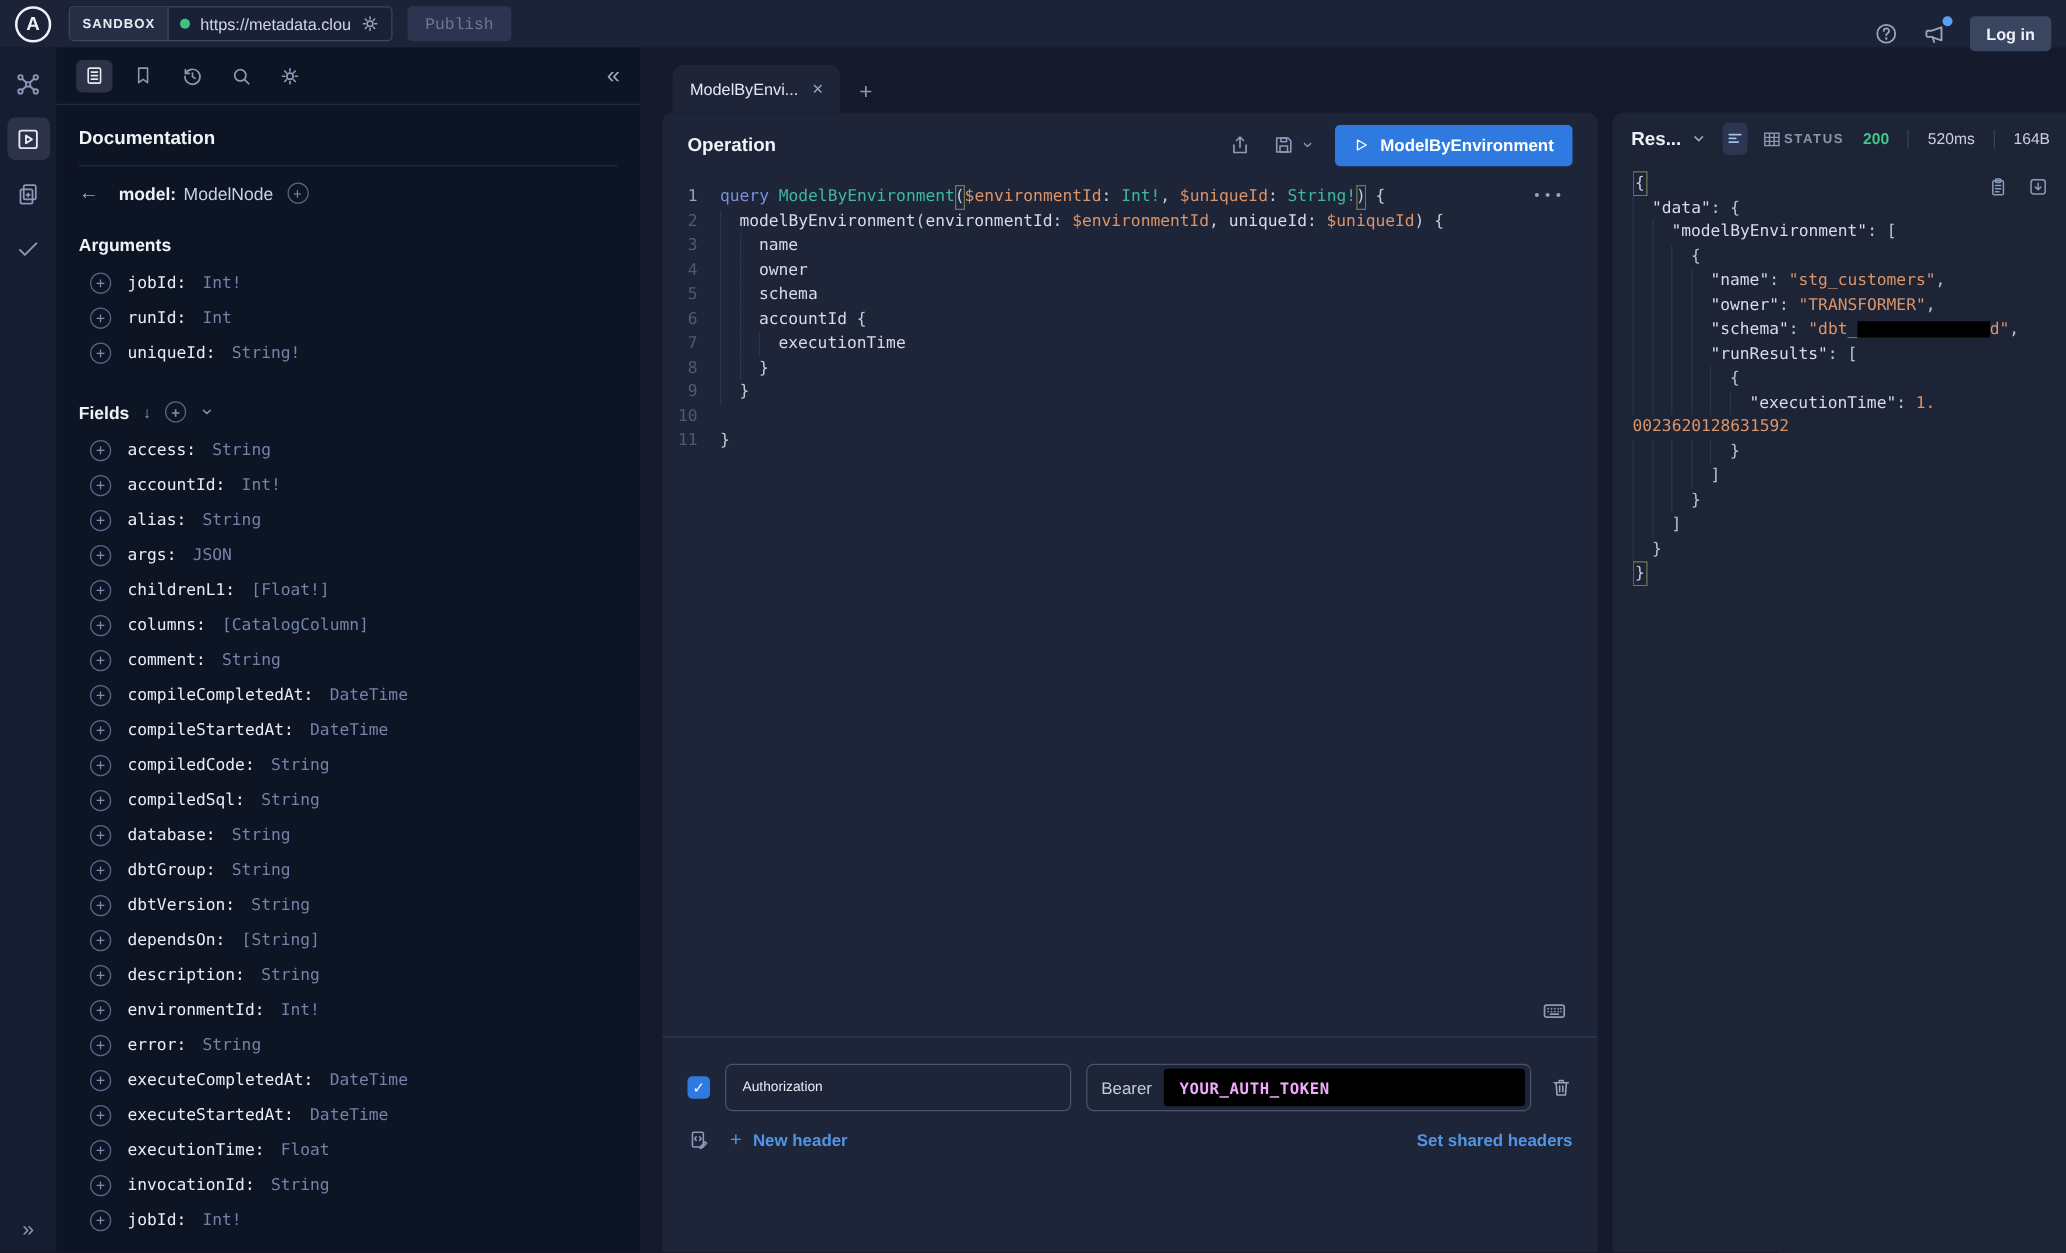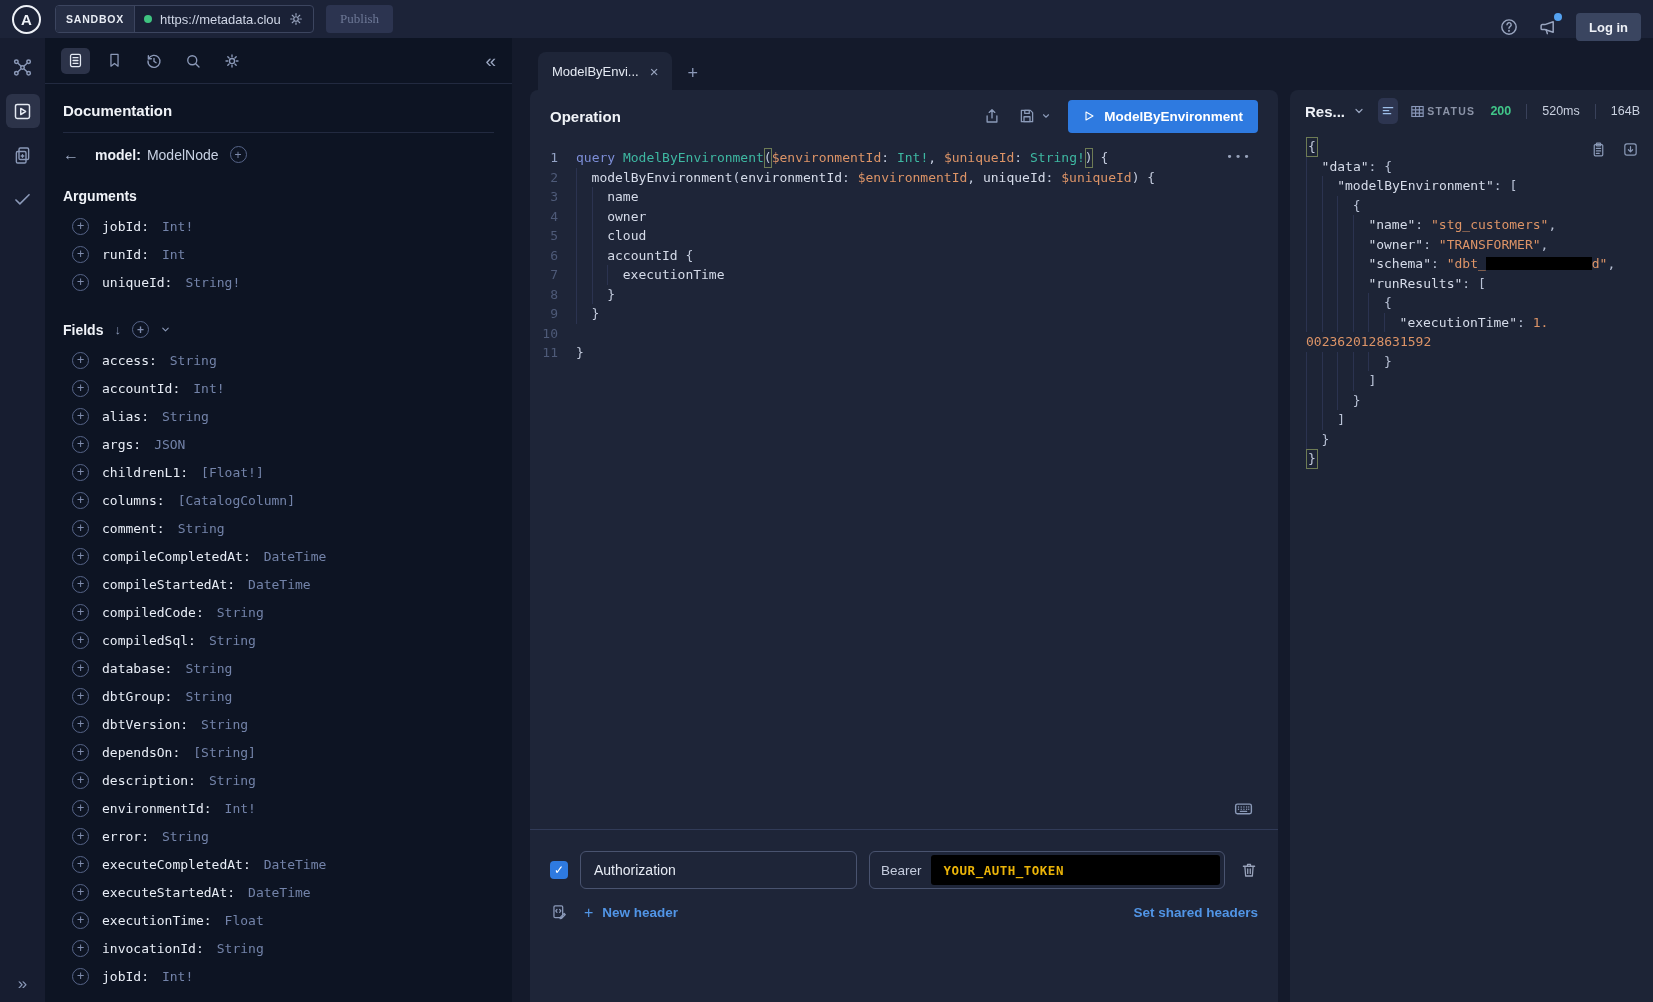--- a/index.html
+++ b/index.html
@@ -13,21 +13,21 @@
     display:flex; align-items:center; justify-content:center; font-weight:bold; font-size:15px; color:#eef1f7; }
   .urlbox { display:flex; align-items:stretch; height:28px; border:1px solid #3c455f; border-radius:4px;
     overflow:hidden; margin-left:14px; background:#1a2136; }
   .sandbox { padding:0 10px; display:flex; align-items:center; font-size:10.5px; font-weight:bold;
     letter-spacing:.8px; color:#e8ecf4; border-right:1px solid #3c455f; background:#262e45; }
   .urlpart { display:flex; align-items:center; gap:8px; padding:0 9px; width:178px; }
   .gdot { width:8px; height:8px; border-radius:50%; background:#3fc380; flex:none; }
   .urltext { color:#cfd6e6; white-space:nowrap; overflow:hidden; width:128px; }
   .gearbtn { color:#9aa6c0; flex:none; }
   .publish { height:28px; padding:0 14px; background:#2c3450; color:#6d7896; border:none;
-    border-radius:4px; font-size:13px; margin-left:12px; font-family:Liberation Serif, serif; }
+    border-radius:4px; font-size:13px; margin-left:12px; font-family:Liberation Mono, monospace; }
   .tb-right { margin-left:auto; display:flex; align-items:center; gap:18px;margin-top:16px; }
   .iconbtn { color:#9aa6c0; position:relative; }
   .notifdot { position:absolute; top:-4px; right:-4px; width:8px; height:8px; border-radius:50%; background:#54a2f1; }
   .login { height:28px; padding:0 13px; background:#3a4560; color:#eef1f7; border:none; border-radius:4px;
     font-size:13px; font-weight:bold; font-family:inherit; }
 
   
   .main { display:flex; height:964px; }
 
   
@@ -101,27 +101,27 @@
   .bp-tabs { display:flex; align-items:center; gap:7px; height:34px; }
   .bp-tab { padding:7px 12px; border-radius:6px; font-size:13.5px; color:#8391b4; }
   .bp-tab.sel { background:#3a4662; color:#fff; font-weight:bold; }
   .newbadge { margin-left:5px; border:1px solid #aeb9d2; color:#e6ebf4; font-size:9.5px; font-weight:bold;
     padding:3px 7px 2px 7px; border-radius:5px; letter-spacing:.5px; }
   .bp-collapse { margin-left:auto; color:#8b99b8; }
   .hdr-row { margin-top:9px; display:flex; align-items:center; gap:12px; }
   .checkbox { width:18px; height:18px; background:#2e7ae0; border-radius:4px; color:#fff;
     display:flex; align-items:center; justify-content:center; font-size:12px; flex:none; }
   .hdr-name { width:277px; height:38px; border:1px solid #49536f; border-radius:6px; background:transparent;
-    color:#e6ebf4; font-size:14px; padding:0 13px; font-family:inherit; }
+    color:#e6ebf4; font-size:11px; padding:0 13px; font-family:inherit; }
   .hdr-val { flex:1; height:38px; border:1px solid #49536f; border-radius:6px; display:flex;
     align-items:center; padding:0 4px 0 11px; gap:9px; min-width:0; }
   .bearer { color:#c6cdde; font-size:13.5px; flex:none; }
   .token { flex:1; height:30px; background:#000; border-radius:3px; display:flex; align-items:center;
     padding:0 13px; font-family:"DejaVu Sans Mono", monospace; font-weight:bold; font-size:12.5px;
-    color:#eab308; letter-spacing:.5px; white-space:nowrap; overflow:hidden; }
+    color:#f0abfc; letter-spacing:.5px; white-space:nowrap; overflow:hidden; }
   .trash { color:#99a3bb; margin-left:3px; }
   .bp-footer { margin-top:14px; display:flex; align-items:center; gap:15px; }
   .envdoc { color:#8b99b8; }
   .newheader { display:flex; align-items:center; gap:9px; color:#5195e6; font-size:13.5px; font-weight:bold; }
   .newheader .plus { font-size:16px; font-weight:normal; }
   .sharedheaders { margin-left:auto; color:#5195e6; font-size:13.5px; font-weight:bold; }
 
   
   .resp { width:363px; margin-left:12px; flex:none; display:flex; flex-direction:column; padding-top:52px; }
   .resp-card { flex:1; background:#1d2436; border-radius:8px 0 0 0; display:flex; flex-direction:column; min-height:0; }
@@ -450,21 +450,21 @@
             <span>ModelByEnvironment</span>
           </button>
         </div>
       </div>
       <div class="editor">
         <div id="code-lines">
             <div class="code-line"><span class="ln ln-active">1</span><span class="tok-kw">query </span><span class="tok-op">ModelByEnvironment</span><span class="tok-pband">(</span><span class="tok-var">$environmentId</span><span class="tok-pun">: </span><span class="tok-typ">Int!</span><span class="tok-pun">, </span><span class="tok-var">$uniqueId</span><span class="tok-pun">: </span><span class="tok-typ">String!</span><span class="tok-pband">)</span><span class="tok-pun"> {</span></div>
             <div class="code-line"><span class="ln">2</span><span class="iguide"></span><span class="tok-fld">modelByEnvironment</span><span class="tok-pun">(</span><span class="tok-arg">environmentId</span><span class="tok-pun">: </span><span class="tok-var">$environmentId</span><span class="tok-pun">, </span><span class="tok-arg">uniqueId</span><span class="tok-pun">: </span><span class="tok-var">$uniqueId</span><span class="tok-pun">) {</span></div>
             <div class="code-line"><span class="ln">3</span><span class="iguide"></span><span class="iguide"></span><span class="tok-fld">name</span></div>
             <div class="code-line"><span class="ln">4</span><span class="iguide"></span><span class="iguide"></span><span class="tok-fld">owner</span></div>
-            <div class="code-line"><span class="ln">5</span><span class="iguide"></span><span class="iguide"></span><span class="tok-fld">cloud</span></div>
+            <div class="code-line"><span class="ln">5</span><span class="iguide"></span><span class="iguide"></span><span class="tok-fld">schema</span></div>
             <div class="code-line"><span class="ln">6</span><span class="iguide"></span><span class="iguide"></span><span class="tok-fld">accountId</span><span class="tok-pun"> {</span></div>
             <div class="code-line"><span class="ln">7</span><span class="iguide"></span><span class="iguide"></span><span class="iguide"></span><span class="tok-fld">executionTime</span></div>
             <div class="code-line"><span class="ln">8</span><span class="iguide"></span><span class="iguide"></span><span class="tok-pun">}</span></div>
             <div class="code-line"><span class="ln">9</span><span class="iguide"></span><span class="tok-pun">}</span></div>
             <div class="code-line"><span class="ln">10</span></div>
             <div class="code-line"><span class="ln">11</span><span class="tok-pun">}</span></div>
           </div>
         <span class="editor-dots">•••</span>
         <span class="kbd">
           <svg width="21" height="21" viewBox="0 0 24 24" fill="none" stroke="currentColor" stroke-width="1.6" stroke-linecap="round">

